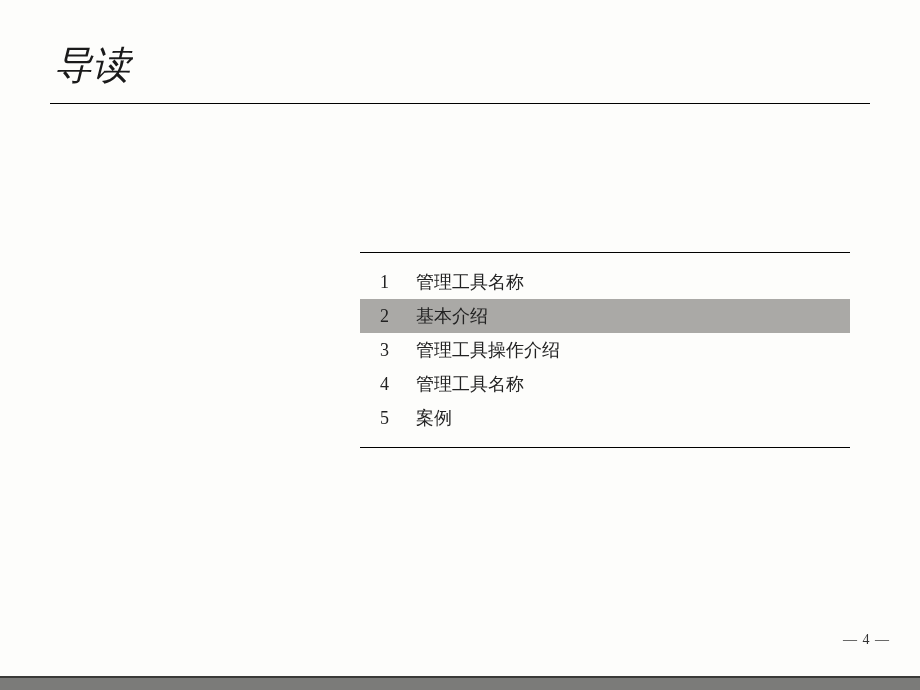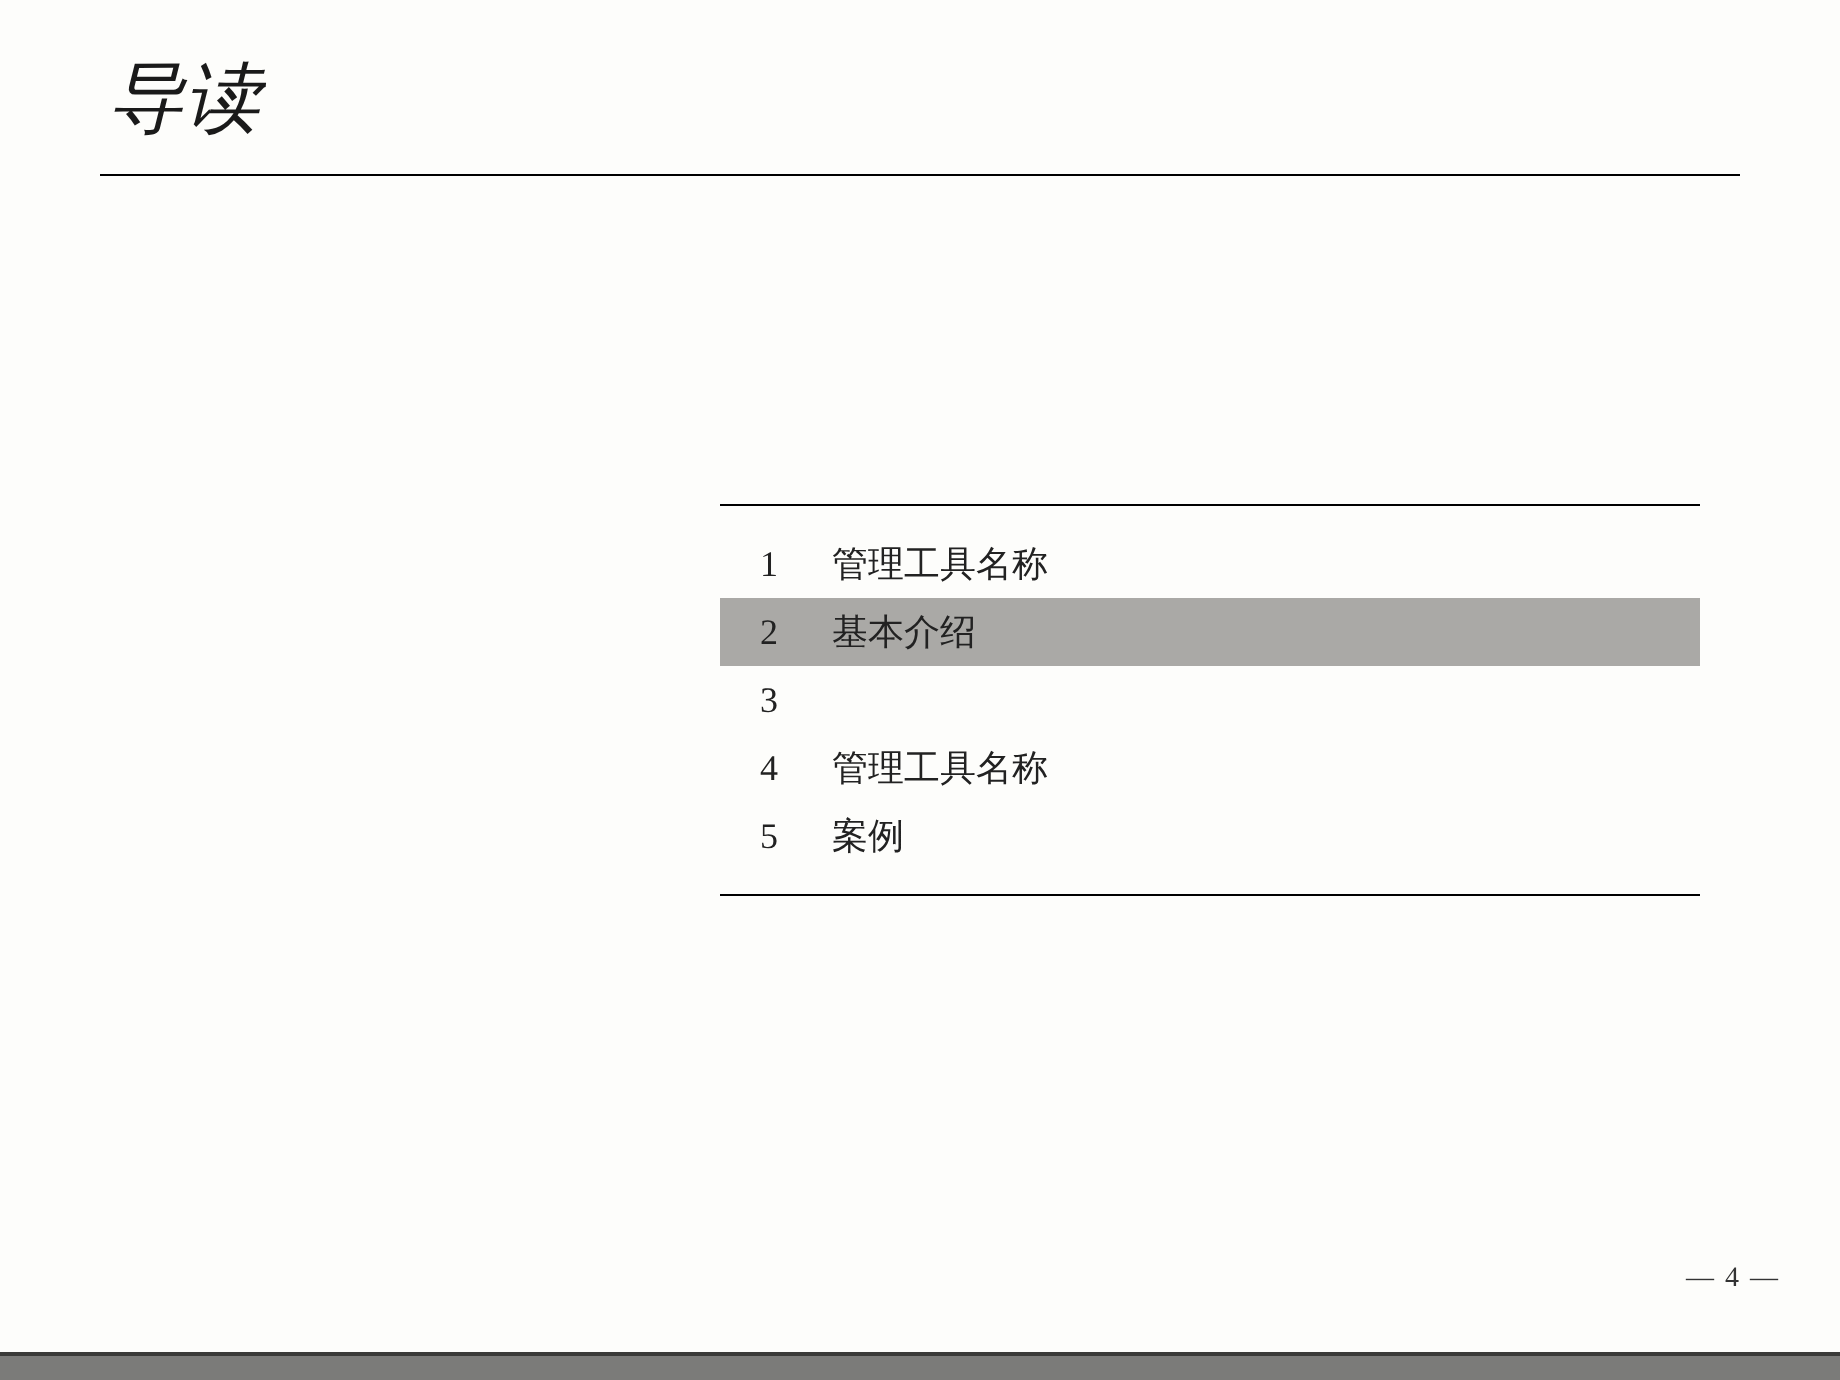--- a/index.html
+++ b/index.html
@@ -11,21 +11,21 @@
       width: 920px;
       height: 690px;
       background: #fdfdfb;
       font-family: "SimSun", "Songti SC", serif;
       position: relative;
       overflow: hidden;
     }
     .slide {
       width: 100%;
       height: 100%;
-      padding: 24px 50px;
+      padding: 40px 50px;
       position: relative;
     }
     .title {
       font-family: "KaiTi", "STKaiti", "Kaiti SC", serif;
       font-size: 38px;
       font-style: italic;
       color: #1a1a1a;
       margin-bottom: 12px;
       padding-left: 4px;
     }
@@ -101,20 +101,21 @@
         <div class="toc-item">
           <span class="toc-num">1</span>
           <span class="toc-label">管理工具名称</span>
         </div>
         <div class="toc-item highlighted">
           <span class="toc-num">2</span>
           <span class="toc-label">基本介绍</span>
         </div>
         <div class="toc-item">
           <span class="toc-num">3</span>
+          <span class="toc-label">管理工具操作介绍</span>
         </div>
         <div class="toc-item">
           <span class="toc-num">4</span>
           <span class="toc-label">管理工具名称</span>
         </div>
         <div class="toc-item">
           <span class="toc-num">5</span>
           <span class="toc-label">案例</span>
         </div>
       </div>

